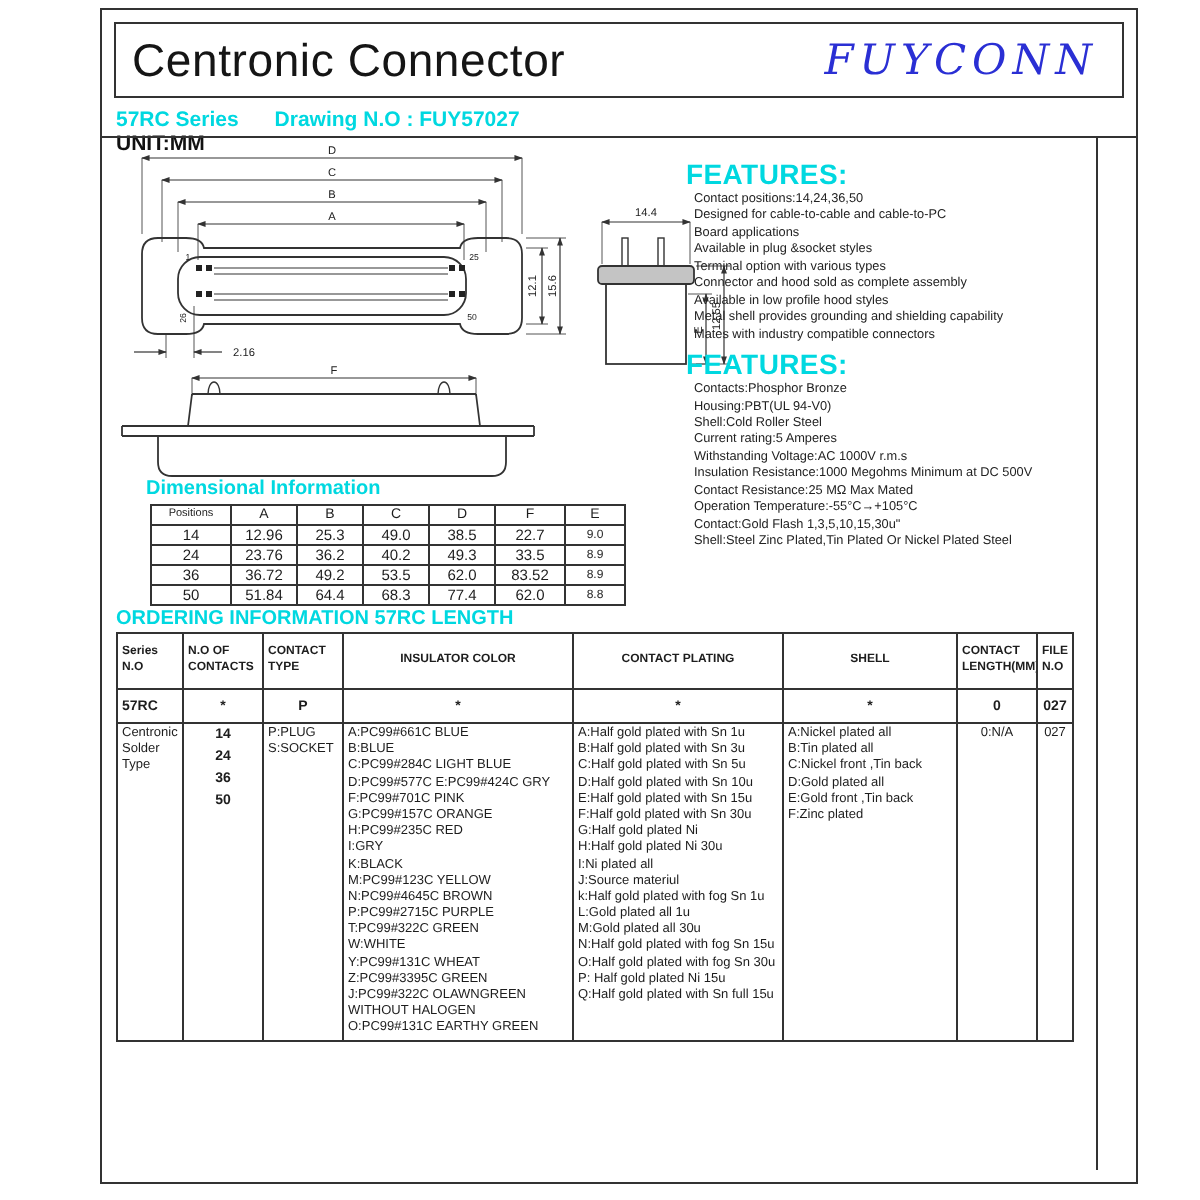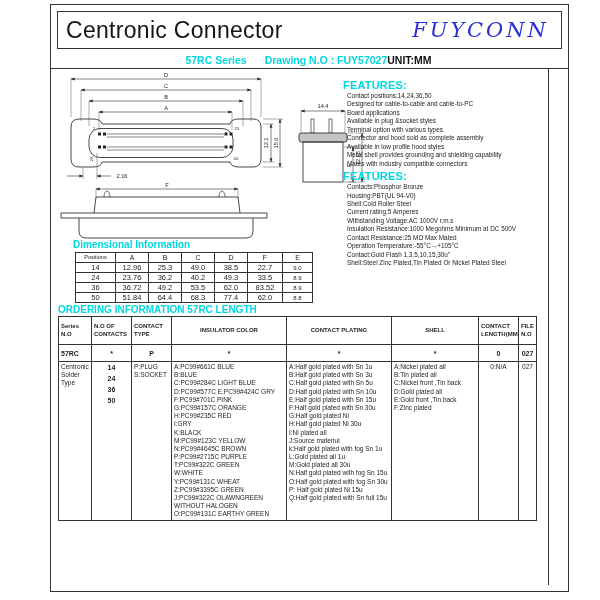--- a/index.html
+++ b/index.html
@@ -6,35 +6,35 @@
   html,body { margin:0; padding:0; background:#ffffff; }
   body { width:600px; height:600px; position:relative; font-family:"Liberation Sans",sans-serif; color:var(--ink); }
 
   .frame { position:absolute; left:50px; top:4px; width:517px; height:586px; border:1.6px solid var(--line); background:#fff; }
 
   .header-box { position:absolute; left:6px; top:6px; right:6px; height:38px; border:1.4px solid var(--line);
                 display:flex; align-items:center; justify-content:space-between; padding:0 12px 0 8px; box-sizing:border-box; }
   .title { font-size:23px; color:#151515; letter-spacing:0.3px; }
   .logo { font-family:"DejaVu Serif",serif; font-style:italic; font-size:21px; font-weight:500; color:#2a2fd4; letter-spacing:3px; }
 
-  .subheader { position:absolute; left:7px; right:9px; top:49px; display:flex; justify-content:center; align-items:baseline; }
+  .subheader { position:absolute; left:7px; right:9px; top:49px; display:flex; justify-content:center; align-items:baseline;flex-direction:column; }
   .series-info { color:var(--accent); font-weight:bold; font-size:10.5px; }
   .series-info .gap { margin-left:18px; }
   .unit { font-size:10.5px; font-weight:bold; color:#111; }
 
   .hrule { position:absolute; left:0; right:0; top:63px; border-top:1.3px solid var(--line); }
   .vrule { position:absolute; left:497px; top:64px; height:516px; border-left:1px solid var(--line); }
 
   svg.drawing { position:absolute; left:8px; top:66px; }
   svg.drawing text { font-family:"Liberation Sans",sans-serif; fill:#222; stroke:none; }
   .dimtext { font-size:5.6px; text-anchor:middle; }
   .pintext { font-size:4.3px; text-anchor:middle; }
 
   .specs { position:absolute; left:292px; top:72px; width:203px; }
-  .spec-heading { color:var(--accent); font-weight:bold; font-size:11px; letter-spacing:0.2px; margin:2px 0 1px; }
+  .spec-heading { color:var(--accent); font-weight:bold; font-size:14px; letter-spacing:0.2px; margin:2px 0 1px; }
   .spec-list div { font-size:6.4px; line-height:1.32; padding-left:4px; color:#222; }
 
   .dim-heading { position:absolute; left:22px; top:234px; color:var(--accent); font-weight:bold; font-size:10px; }
   table.dim-table { position:absolute; left:24px; top:247px; border-collapse:collapse; table-layout:fixed; }
   .dim-table th, .dim-table td { border:1px solid var(--line); text-align:center; font-size:7.5px; padding:0; height:9px; line-height:1; font-weight:normal; }
   .dim-table th { font-size:7px; }
   .dim-table th:first-child { font-size:5.5px; }
   .dim-table td:last-child { font-size:6px; }
 
   .order-heading { position:absolute; left:7px; top:299px; color:var(--accent); font-weight:bold; font-size:10px; }

